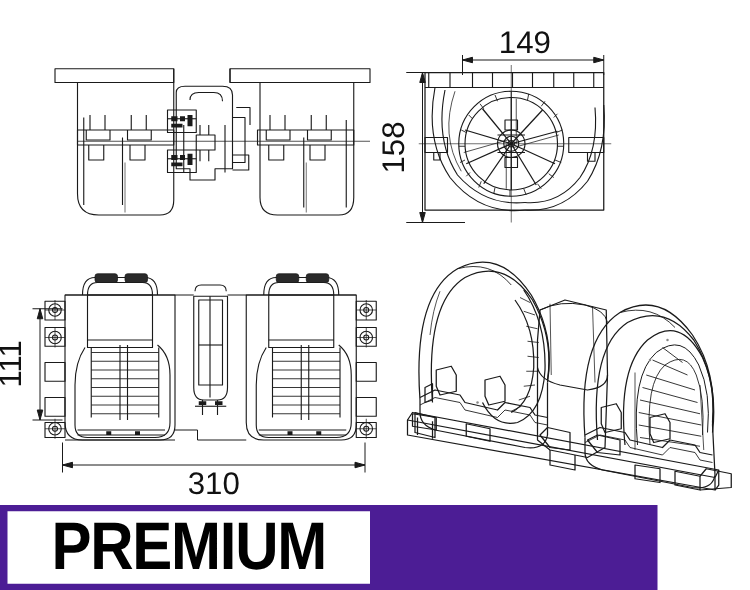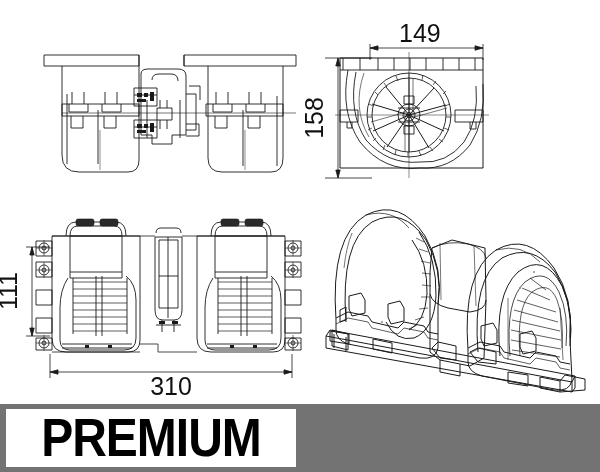--- a/index.html
+++ b/index.html
@@ -25,23 +25,23 @@
     height: 404px;
     text-decoration: underline;
   }
   .drawing-area svg {
     display: block;
   }
   .banner {
     position: absolute;
     left: 0;
     top: 404px;
-    width: 600px;
+    width: 526px;
     height: 68px;
-    background: #737373;
+    background: #4c1d95;
     display: flex;
     align-items: stretch;
     flex-direction: column;
   }
   .banner-premium-box {
     width: 300px;
     height: 68px;
     box-sizing: border-box;
     padding: 5px 4px 5px 6px;
     display: flex;

